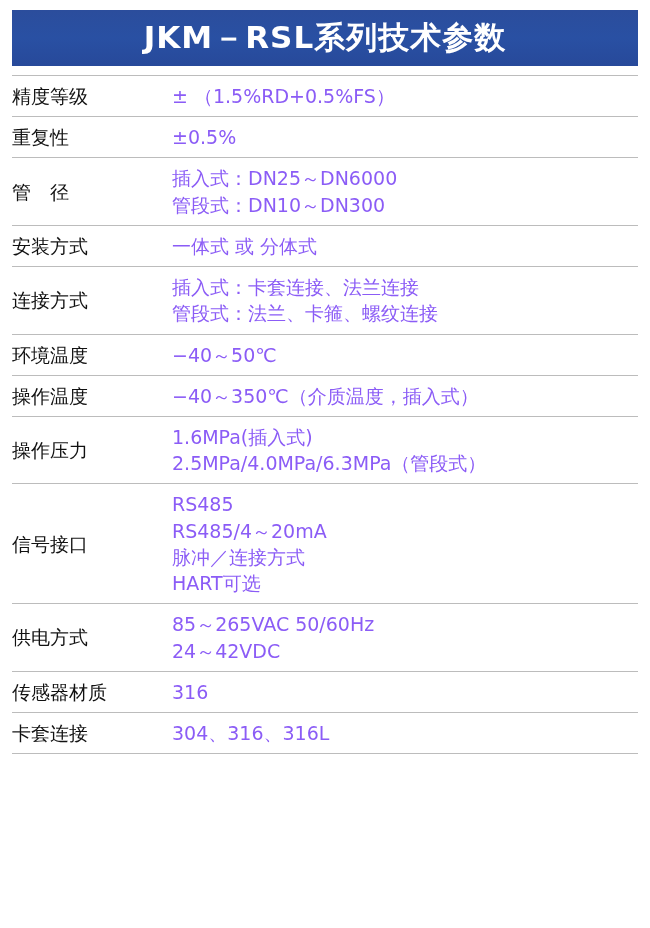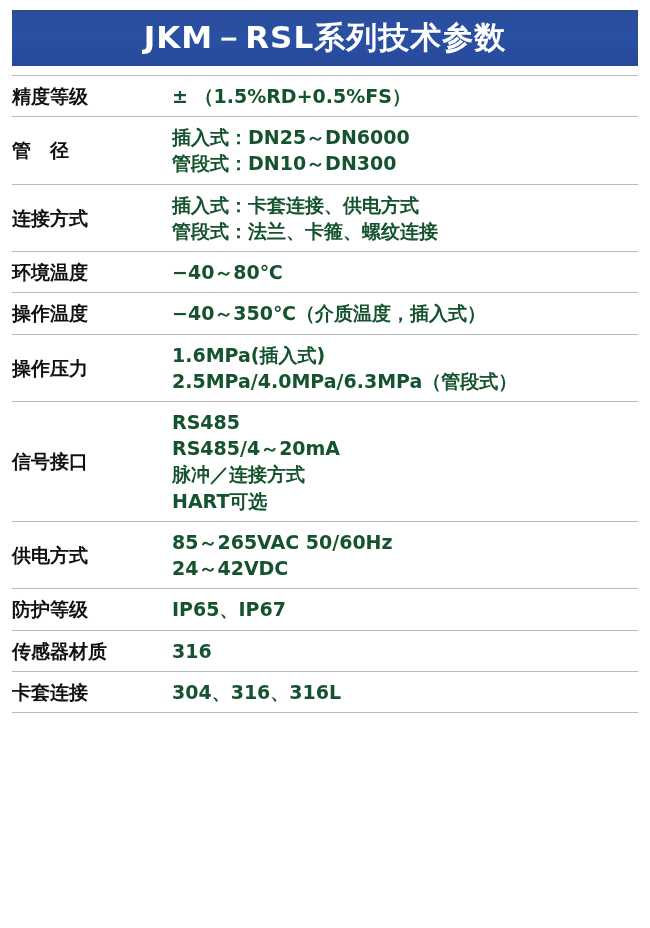--- a/index.html
+++ b/index.html
@@ -36,21 +36,20 @@
     font-weight: bold;
     letter-spacing: 1px;
     font-family: "DejaVu Sans", "Liberation Sans", sans-serif;
     white-space: nowrap;
   }
   table.spec {
     width: 626px;
     margin: 9px 12px 0 12px;
     border-collapse: collapse;
     table-layout: fixed;
-    font-weight: bold;
   }
   table.spec tr {
     border-bottom: 1px solid #bcbcbc;
   }
   table.spec tr.first-row {
     border-top: 1px solid #bcbcbc;
   }
   table.spec td {
     vertical-align: middle;
     padding: 7px 0 7px 0;
@@ -64,21 +63,21 @@
     font-size: 19px;
     color: #111111;
     white-space: nowrap;
   }
   td.label.spread {
     letter-spacing: 0;
   }
   td.value {
     padding-left: 12px;
     box-sizing: border-box;
-    color: #14532d;
+    color: #8b5cf6;
   }
   .line {
     display: block;
     white-space: nowrap;
   }
 </style>
 </head>
 <body>
 
 <div class="sheet">
@@ -90,44 +89,56 @@
   <table class="spec">
     <tbody>
 
       <tr class="first-row">
         <td class="label">精度等级</td>
         <td class="value">
           <span class="line">± （1.5%RD+0.5%FS）</span>
         </td>
       </tr>
 
+      <tr>
+        <td class="label">重复性</td>
+        <td class="value">
+          <span class="line">±0.5%</span>
+        </td>
+      </tr>
 
 
       <tr>
         <td class="label spread">管　径</td>
         <td class="value">
           <span class="line">插入式：DN25～DN6000</span>
           <span class="line">管段式：DN10～DN300</span>
         </td>
       </tr>
 
+      <tr>
+        <td class="label">安装方式</td>
+        <td class="value">
+          <span class="line">一体式 或 分体式</span>
+        </td>
+      </tr>
 
       <tr>
         <td class="label">连接方式</td>
         <td class="value">
-          <span class="line">插入式：卡套连接、供电方式</span>
+          <span class="line">插入式：卡套连接、法兰连接</span>
           <span class="line">管段式：法兰、卡箍、螺纹连接</span>
         </td>
       </tr>
 
 
       <tr>
         <td class="label">环境温度</td>
         <td class="value">
-          <span class="line">−40～80℃</span>
+          <span class="line">−40～50℃</span>
         </td>
       </tr>
 
       <tr>
         <td class="label">操作温度</td>
         <td class="value">
           <span class="line">−40～350℃（介质温度，插入式）</span>
         </td>
       </tr>
 
@@ -150,26 +161,20 @@
       </tr>
 
       <tr>
         <td class="label">供电方式</td>
         <td class="value">
           <span class="line">85～265VAC  50/60Hz</span>
           <span class="line">24～42VDC</span>
         </td>
       </tr>
 
-      <tr>
-        <td class="label">防护等级</td>
-        <td class="value">
-          <span class="line">IP65、IP67</span>
-        </td>
-      </tr>
 
       <tr>
         <td class="label">传感器材质</td>
         <td class="value">
           <span class="line">316</span>
         </td>
       </tr>
 
       <tr>
         <td class="label">卡套连接</td>

